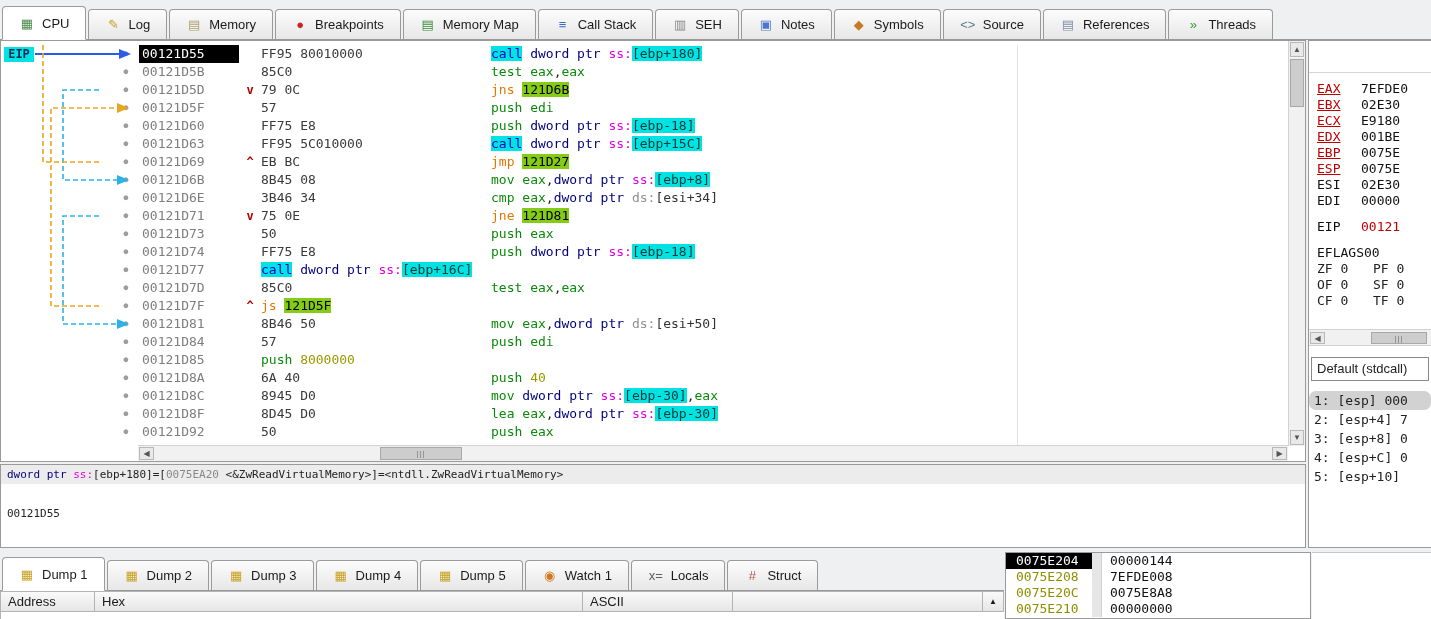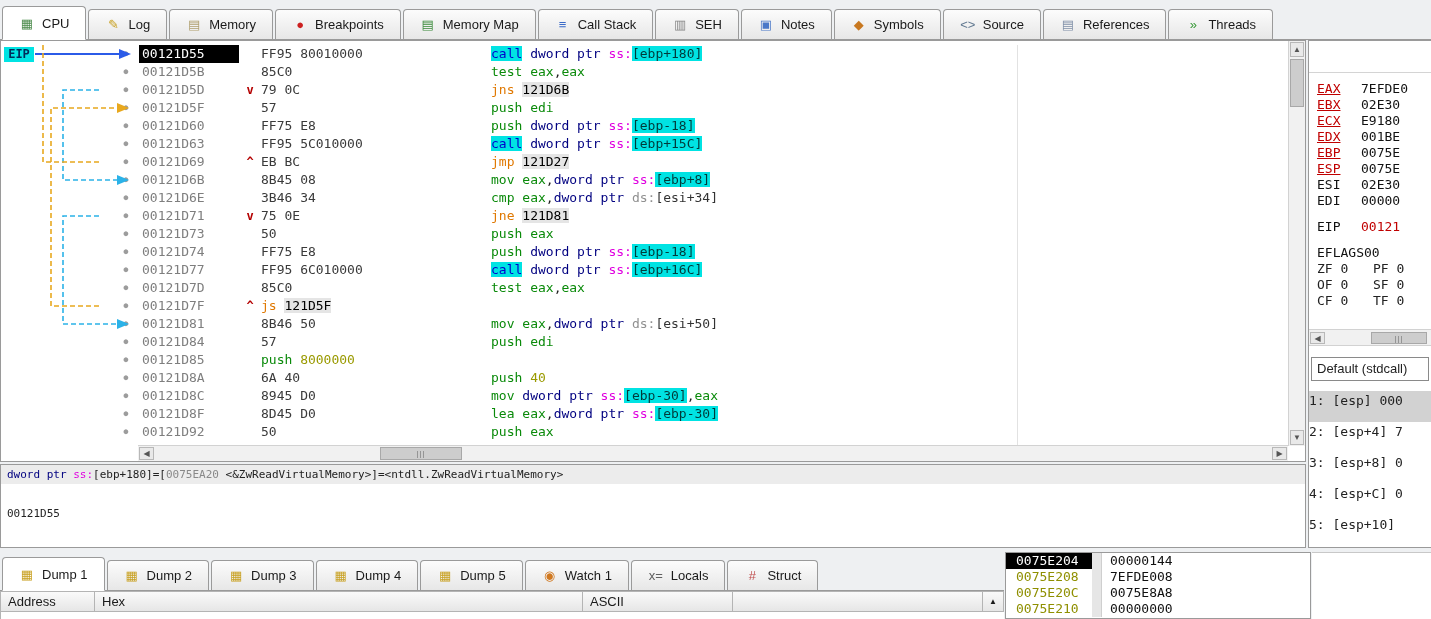--- a/index.html
+++ b/index.html
@@ -35,21 +35,21 @@
 
   .tk-call  { color:#0000cc; background:#00e3e3;text-align:right; }
   .tk-kw    { color:#000080; }
   .tk-seg   { color:#e000e0; }
   .tk-segd  { color:#909090; }
   .tk-memhl { color:#003a3a; background:#00e3e3; }
   .tk-mem   { color:#333; }
   .tk-reg   { color:#0a8a0a; }
   .tk-mn    { color:#0a8a0a; }
   .tk-jcc   { color:#e07800; }
-  .tk-tgt   { color:#000; background:#e5e5e5; }
+  .tk-tgt   { color:#000; background:#84cc16; }
   .tk-num   { color:#9a9a00; }
   .tk-pl    { color:#222; }
   .tk-gray  { color:#888; }
 
   #jump-svg { position:absolute; left:0; top:4px; width:140px; height:400px; pointer-events:none; z-index:3; }
   #eip-badge { position:absolute; left:3px; top:6px; width:30px; height:15px; z-index:4;
                background:#00e3e3; color:#002a5a; font:bold 12px/15px "DejaVu Sans Mono",monospace;
                text-align:center; }
   #col-sep { position:absolute; left:1016px; top:4px; height:400px; width:1px; background:#e2e2e2; }
 
@@ -88,21 +88,21 @@
   .fl { display:inline-block; min-width:56px; }
   #reg-hscroll { left:0; right:0; top:288px; height:17px; border-top:1px solid #d2d2d2;
                  border-bottom:1px solid #d2d2d2; }
   #reg-hscroll .left { left:1px; top:2px; width:15px; height:12px; line-height:11px; }
   #reg-hscroll .sb-thumb { right:4px; top:2px; width:56px; height:12px; line-height:11px; }
   #cc-combo { position:absolute; left:2px; right:2px; top:316px; height:24px; background:#fff;
               border:1px solid #8a8a8a; line-height:22px; padding:0 5px; font-size:13px;
               white-space:nowrap; overflow:hidden; }
   #args-list { position:absolute; left:0; right:0; top:350px;
                font:13px/19px "DejaVu Sans Mono",monospace; }
-  .arow { height:31px; white-space:pre; }
+  .arow { height:19px; padding-left:5px; white-space:pre;border-radius:7px; }
   .arow.sel { background:#d2d2d2; }
 
   
   #dump-header { position:absolute; left:0; top:591px; width:1004px; height:21px; display:flex; }
   .hcell { background:linear-gradient(#fafafa,#e6e6e6); border:1px solid #b4b4b4; border-left:none;
            line-height:19px; padding-left:7px; font-size:13px; color:#1a1a1a; }
   .hcell:first-child { border-left:1px solid #b4b4b4; }
   #dump-white { position:absolute; left:0; top:612px; width:1004px; height:7px; background:#fff;
                 border-left:1px solid #b4b4b4; }
 
@@ -179,21 +179,21 @@
       <div class="drow"><span class="m"></span><span class="dot">●</span><span class="addr">00121D5D</span><span class="chev">v</span><span class="bytes">79 0C</span><span class="asm"><span class="tk-jcc">jns</span><span class="tk-pl"> </span><span class="tk-tgt">121D6B</span></span></div>
       <div class="drow"><span class="m"></span><span class="dot">●</span><span class="addr">00121D5F</span><span class="chev"></span><span class="bytes">57</span><span class="asm"><span class="tk-mn">push</span><span class="tk-pl"> </span><span class="tk-reg">edi</span></span></div>
       <div class="drow"><span class="m"></span><span class="dot">●</span><span class="addr">00121D60</span><span class="chev"></span><span class="bytes">FF75 E8</span><span class="asm"><span class="tk-mn">push</span><span class="tk-pl"> </span><span class="tk-kw">dword ptr</span><span class="tk-pl"> </span><span class="tk-seg">ss:</span><span class="tk-memhl">[ebp-18]</span></span></div>
       <div class="drow"><span class="m"></span><span class="dot">●</span><span class="addr">00121D63</span><span class="chev"></span><span class="bytes">FF95 5C010000</span><span class="asm"><span class="tk-call">call</span><span class="tk-pl"> </span><span class="tk-kw">dword ptr</span><span class="tk-pl"> </span><span class="tk-seg">ss:</span><span class="tk-memhl">[ebp+15C]</span></span></div>
       <div class="drow"><span class="m"></span><span class="dot">●</span><span class="addr">00121D69</span><span class="chev">^</span><span class="bytes">EB BC</span><span class="asm"><span class="tk-jcc">jmp</span><span class="tk-pl"> </span><span class="tk-tgt">121D27</span></span></div>
       <div class="drow"><span class="m"></span><span class="dot">●</span><span class="addr">00121D6B</span><span class="chev"></span><span class="bytes">8B45 08</span><span class="asm"><span class="tk-mn">mov</span><span class="tk-pl"> </span><span class="tk-reg">eax</span><span class="tk-pl">,</span><span class="tk-kw">dword ptr</span><span class="tk-pl"> </span><span class="tk-seg">ss:</span><span class="tk-memhl">[ebp+8]</span></span></div>
       <div class="drow"><span class="m"></span><span class="dot">●</span><span class="addr">00121D6E</span><span class="chev"></span><span class="bytes">3B46 34</span><span class="asm"><span class="tk-mn">cmp</span><span class="tk-pl"> </span><span class="tk-reg">eax</span><span class="tk-pl">,</span><span class="tk-kw">dword ptr</span><span class="tk-pl"> </span><span class="tk-segd">ds:</span><span class="tk-mem">[esi+34]</span></span></div>
       <div class="drow"><span class="m"></span><span class="dot">●</span><span class="addr">00121D71</span><span class="chev">v</span><span class="bytes">75 0E</span><span class="asm"><span class="tk-jcc">jne</span><span class="tk-pl"> </span><span class="tk-tgt">121D81</span></span></div>
       <div class="drow"><span class="m"></span><span class="dot">●</span><span class="addr">00121D73</span><span class="chev"></span><span class="bytes">50</span><span class="asm"><span class="tk-mn">push</span><span class="tk-pl"> </span><span class="tk-reg">eax</span></span></div>
       <div class="drow"><span class="m"></span><span class="dot">●</span><span class="addr">00121D74</span><span class="chev"></span><span class="bytes">FF75 E8</span><span class="asm"><span class="tk-mn">push</span><span class="tk-pl"> </span><span class="tk-kw">dword ptr</span><span class="tk-pl"> </span><span class="tk-seg">ss:</span><span class="tk-memhl">[ebp-18]</span></span></div>
-      <div class="drow"><span class="m"></span><span class="dot">●</span><span class="addr">00121D77</span><span class="chev"></span><span class="bytes">FF95 6C010000</span><span class="asm"><span class="tk-call">call</span><span class="tk-pl"> </span><span class="tk-kw">dword ptr</span><span class="tk-pl"> </span><span class="tk-seg">ss:</span><span class="tk-memhl">[ebp+16C]</span></span></div>
+      <div class="drow"><span class="m"></span><span class="dot">●</span><span class="addr">00121D77</span><span class="chev"></span><span class="asm"><span class="tk-call">call</span><span class="tk-pl"> </span><span class="tk-kw">dword ptr</span><span class="tk-pl"> </span><span class="tk-seg">ss:</span><span class="tk-memhl">[ebp+16C]</span></span></div>
       <div class="drow"><span class="m"></span><span class="dot">●</span><span class="addr">00121D7D</span><span class="chev"></span><span class="bytes">85C0</span><span class="asm"><span class="tk-mn">test</span><span class="tk-pl"> </span><span class="tk-reg">eax</span><span class="tk-pl">,</span><span class="tk-reg">eax</span></span></div>
       <div class="drow"><span class="m"></span><span class="dot">●</span><span class="addr">00121D7F</span><span class="chev">^</span><span class="asm"><span class="tk-jcc">js</span><span class="tk-pl"> </span><span class="tk-tgt">121D5F</span></span></div>
       <div class="drow"><span class="m"></span><span class="dot">●</span><span class="addr">00121D81</span><span class="chev"></span><span class="bytes">8B46 50</span><span class="asm"><span class="tk-mn">mov</span><span class="tk-pl"> </span><span class="tk-reg">eax</span><span class="tk-pl">,</span><span class="tk-kw">dword ptr</span><span class="tk-pl"> </span><span class="tk-segd">ds:</span><span class="tk-mem">[esi+50]</span></span></div>
       <div class="drow"><span class="m"></span><span class="dot">●</span><span class="addr">00121D84</span><span class="chev"></span><span class="bytes">57</span><span class="asm"><span class="tk-mn">push</span><span class="tk-pl"> </span><span class="tk-reg">edi</span></span></div>
       <div class="drow"><span class="m"></span><span class="dot">●</span><span class="addr">00121D85</span><span class="chev"></span><span class="asm"><span class="tk-mn">push</span><span class="tk-pl"> </span><span class="tk-num">8000000</span></span></div>
       <div class="drow"><span class="m"></span><span class="dot">●</span><span class="addr">00121D8A</span><span class="chev"></span><span class="bytes">6A 40</span><span class="asm"><span class="tk-mn">push</span><span class="tk-pl"> </span><span class="tk-num">40</span></span></div>
       <div class="drow"><span class="m"></span><span class="dot">●</span><span class="addr">00121D8C</span><span class="chev"></span><span class="bytes">8945 D0</span><span class="asm"><span class="tk-mn">mov</span><span class="tk-pl"> </span><span class="tk-kw">dword ptr</span><span class="tk-pl"> </span><span class="tk-seg">ss:</span><span class="tk-memhl">[ebp-30]</span><span class="tk-pl">,</span><span class="tk-reg">eax</span></span></div>
       <div class="drow"><span class="m"></span><span class="dot">●</span><span class="addr">00121D8F</span><span class="chev"></span><span class="bytes">8D45 D0</span><span class="asm"><span class="tk-mn">lea</span><span class="tk-pl"> </span><span class="tk-reg">eax</span><span class="tk-pl">,</span><span class="tk-kw">dword ptr</span><span class="tk-pl"> </span><span class="tk-seg">ss:</span><span class="tk-memhl">[ebp-30]</span></span></div>
       <div class="drow"><span class="m"></span><span class="dot">●</span><span class="addr">00121D92</span><span class="chev"></span><span class="bytes">50</span><span class="asm"><span class="tk-mn">push</span><span class="tk-pl"> </span><span class="tk-reg">eax</span></span></div>
     </div>

